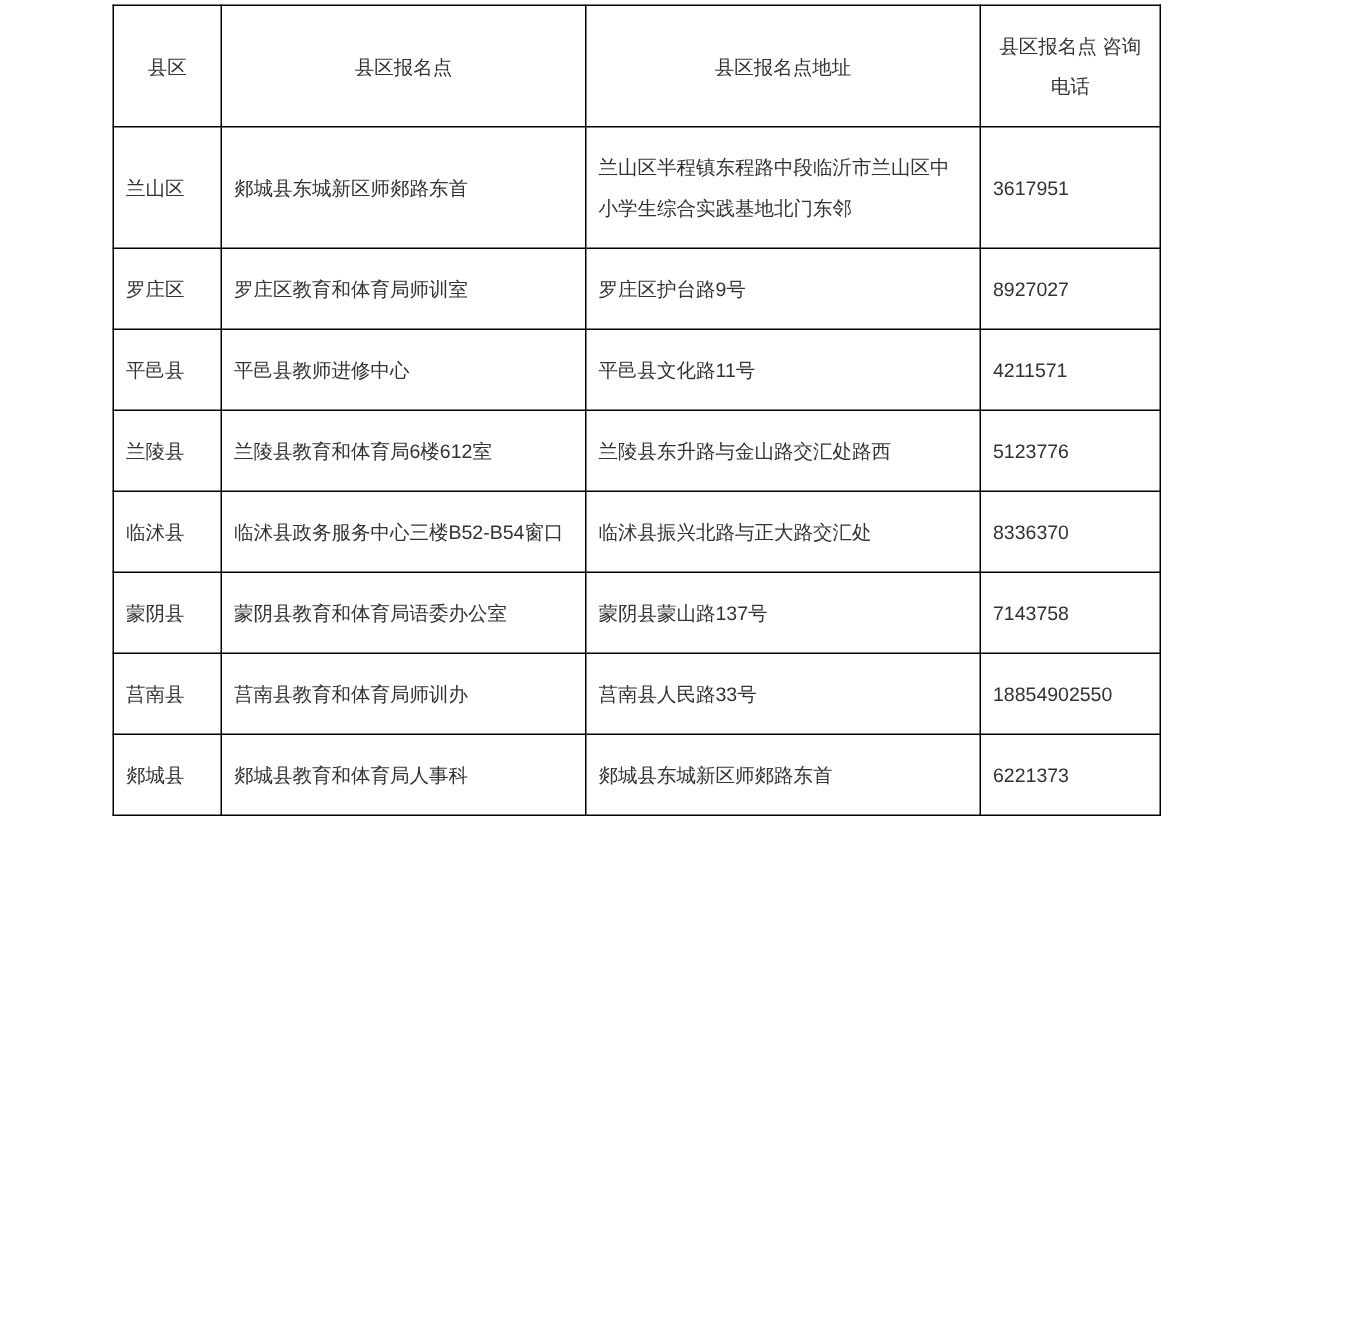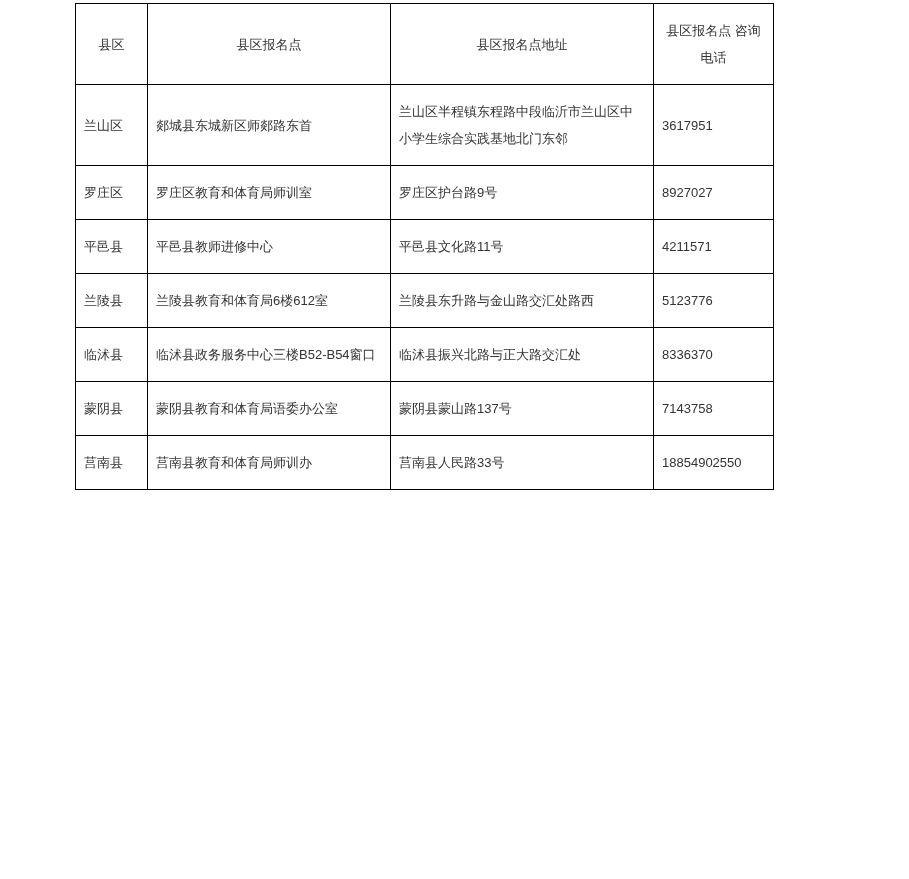--- a/index.html
+++ b/index.html
@@ -109,16 +109,22 @@
 
   <tr>
     <td>莒南县</td>
     <td>莒南县教育和体育局师训办</td>
     <td>莒南县人民路33号</td>
     <td>18854902550</td>
   </tr>
 
 
 
+  <tr>
+    <td>郯城县</td>
+    <td>郯城县教育和体育局人事科</td>
+    <td>郯城县东城新区师郯路东首</td>
+    <td>6221373</td>
+  </tr>
 
 </tbody>
   </table>
 </div>
 
 </body></html>

